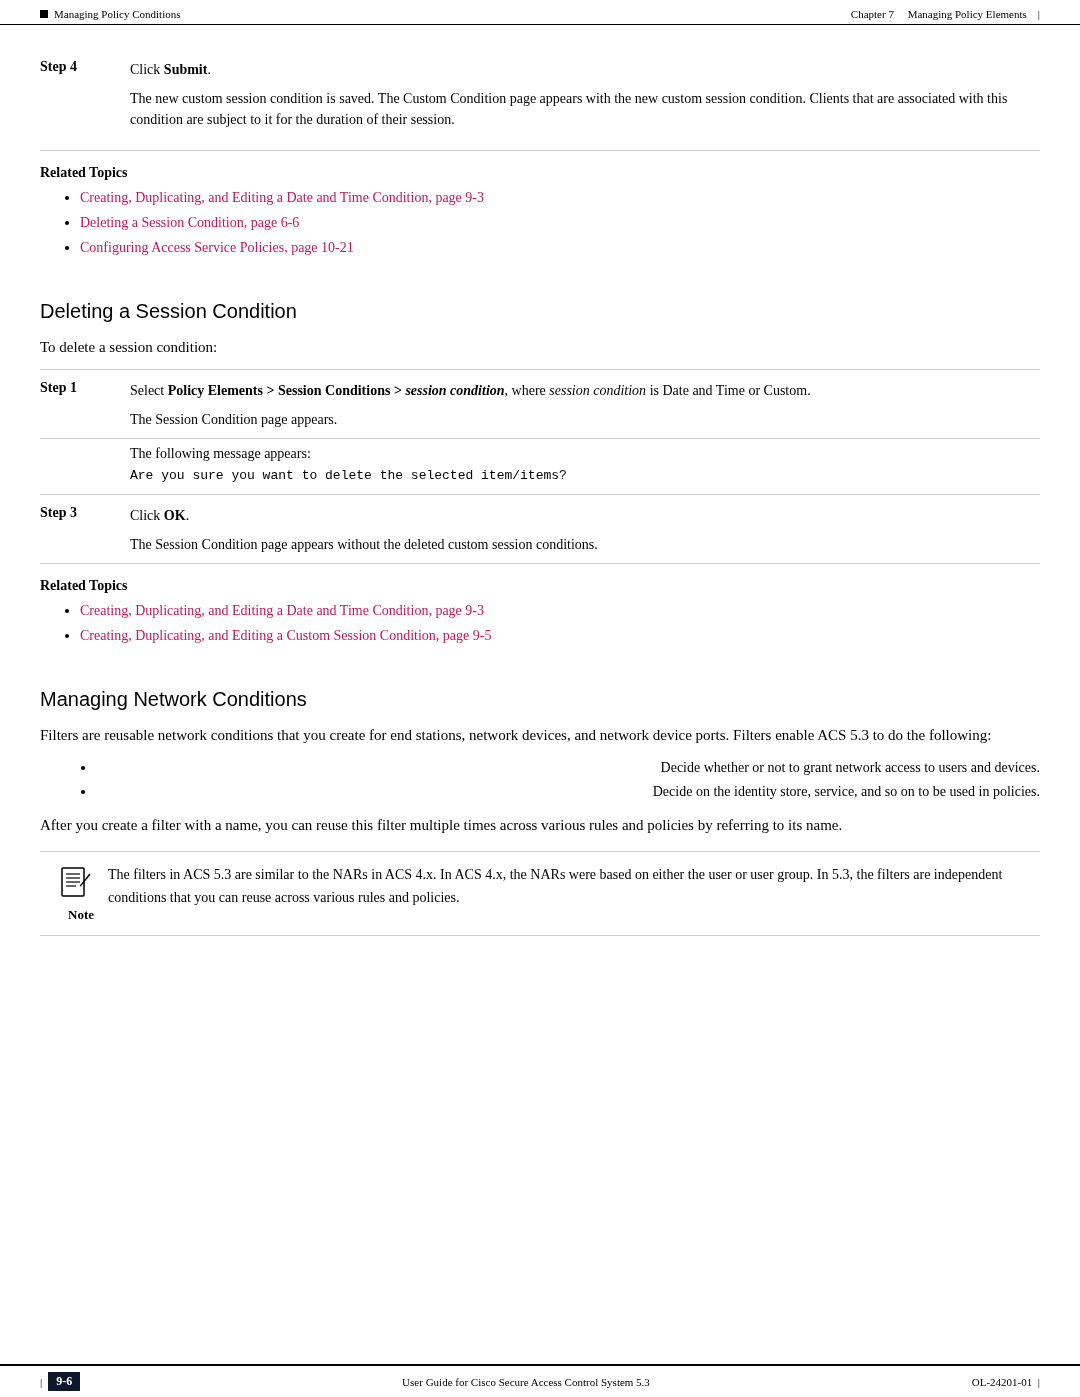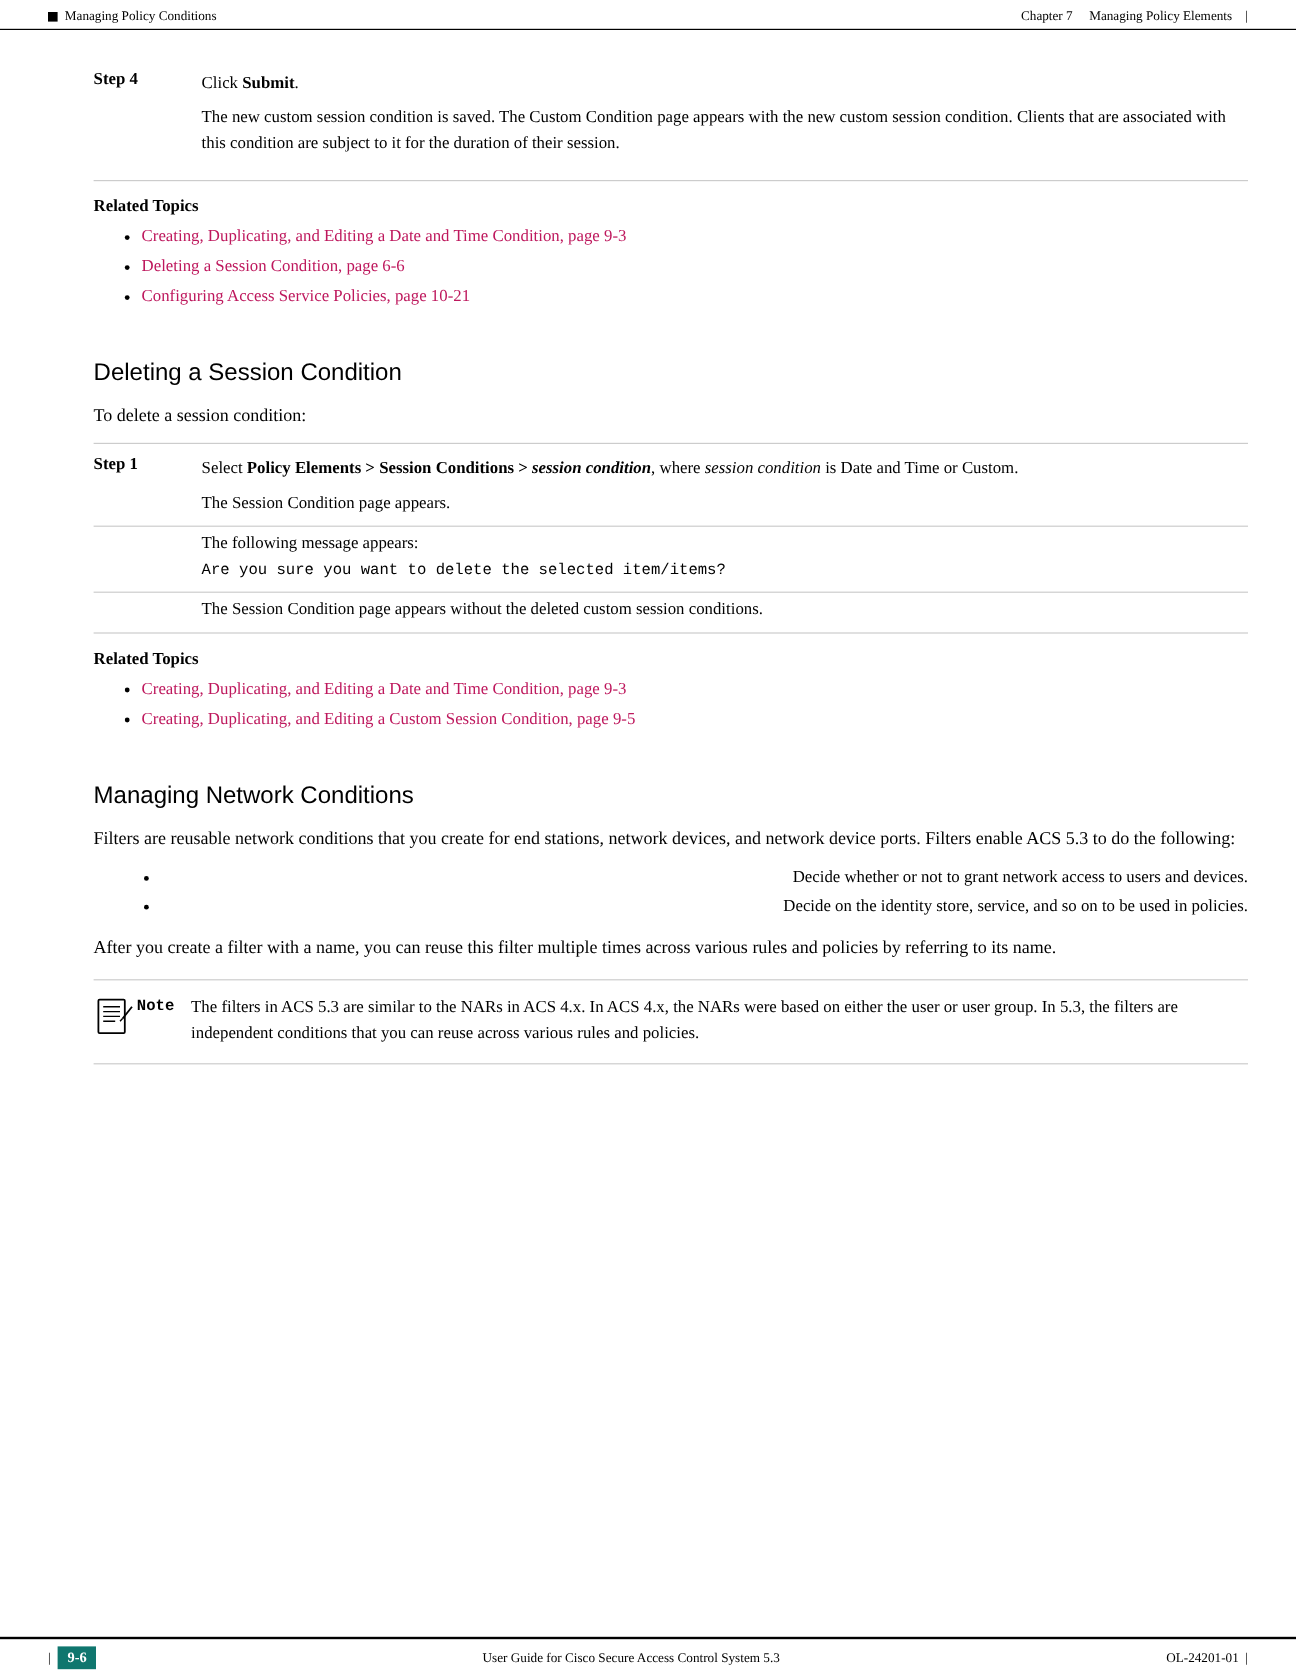--- a/index.html
+++ b/index.html
@@ -33,21 +33,20 @@
       background: #000;
       display: inline-block;
     }
     .header-right {
       font-size: 11px;
     }
 
     
     .content {
       padding: 0 40px;
-      margin-left: 38px;
     }
 
     
     .step-section {
       border-top: 1px solid #ccc;
       padding: 12px 0;
     }
     .step-row {
       display: flex;
       align-items: flex-start;
@@ -144,24 +143,23 @@
       display: flex;
       align-items: flex-start;
       gap: 14px;
       border-top: 1px solid #ccc;
       border-bottom: 1px solid #ccc;
       padding: 12px 0;
       margin: 14px 0 0 0;
     }
     .note-icon-area {
       display: flex;
-      flex-direction: row;
-      align-items: flex-start;
+      flex-direction: column;
+      align-items: flex-end;
       min-width: 54px;
-      font-family: Liberation Mono, monospace;
     }
     .note-pencil-icon {
       font-size: 28px;
       line-height: 1;
       color: #000;
     }
     .note-label {
       font-weight: bold;
       font-size: 13px;
       margin-top: 2px;
@@ -184,21 +182,21 @@
       align-items: center;
       padding: 6px 40px;
       font-size: 11px;
     }
     .footer-left {
       display: flex;
       align-items: center;
       gap: 6px;
     }
     .footer-left .page-num-box {
-      background: #0f766e;
+      background: #0f172a;
       color: #fff;
       padding: 2px 8px;
       font-weight: bold;
       font-size: 12px;
     }
     .footer-center {
       font-size: 11px;
       text-align: center;
       flex: 1;
     }
@@ -274,20 +272,28 @@
     </div>
     <div class="step-followup">The Session Condition page appears.</div>
 
     <hr class="step-divider">
     <div class="step-followup">
       <span>The following message appears:</span><br>
       <span class="code-text">Are you sure you want to delete the selected item/items?</span>
     </div>
 
     <hr class="step-divider">
+    <div class="step-row">
+      <div class="step-label">
+        <span>Step 3</span>
+      </div>
+      <div class="step-content">
+        <span>Click </span><b>OK</b><span>.</span>
+      </div>
+    </div>
     <div class="step-followup">The Session Condition page appears without the deleted custom session conditions.</div>
 
   </div>
 
   <div class="related-topics-section">
     <div class="related-topics-title">Related Topics</div>
     <ul class="related-topics-list">
       <li>
         <a href="#">Creating, Duplicating, and Editing a Date and Time Condition, page 9-3</a>
       </li>

